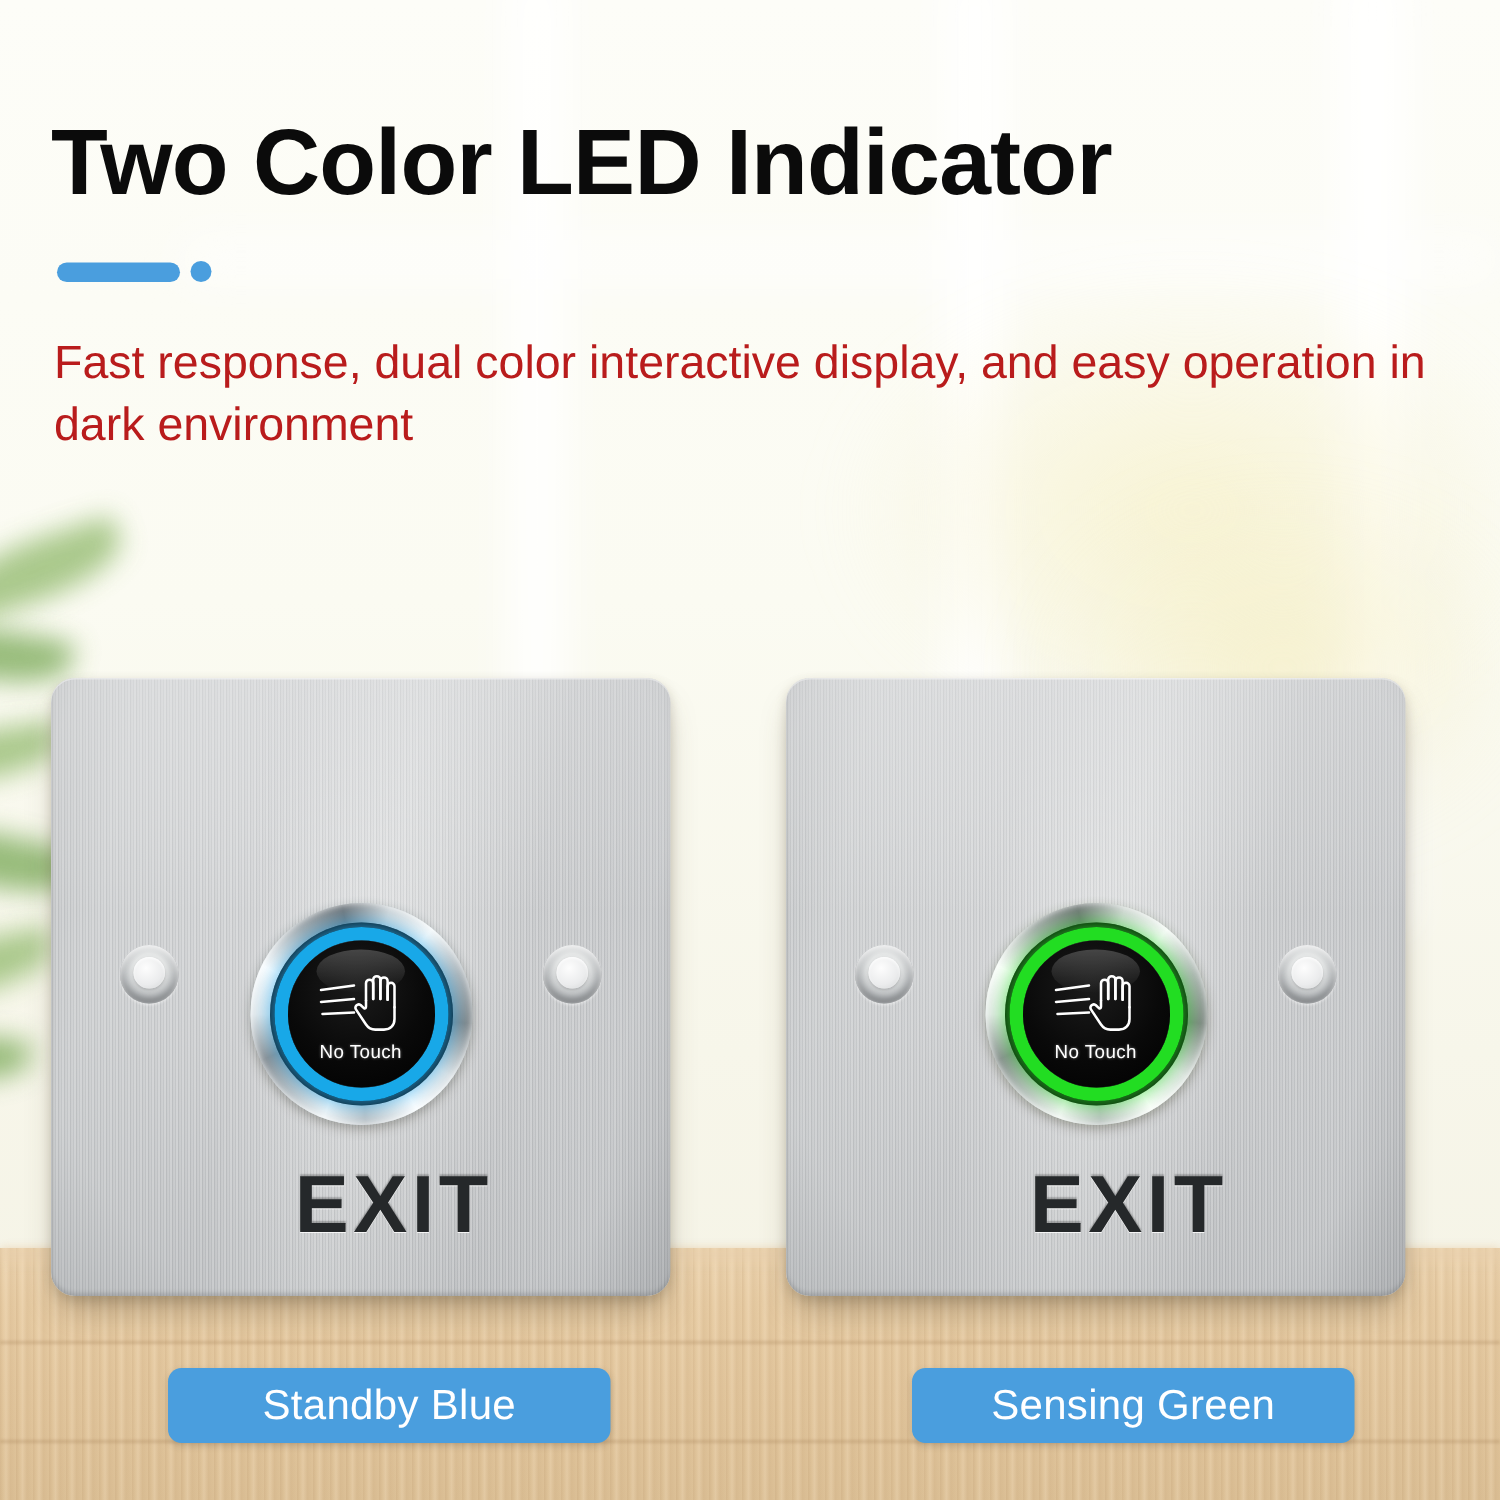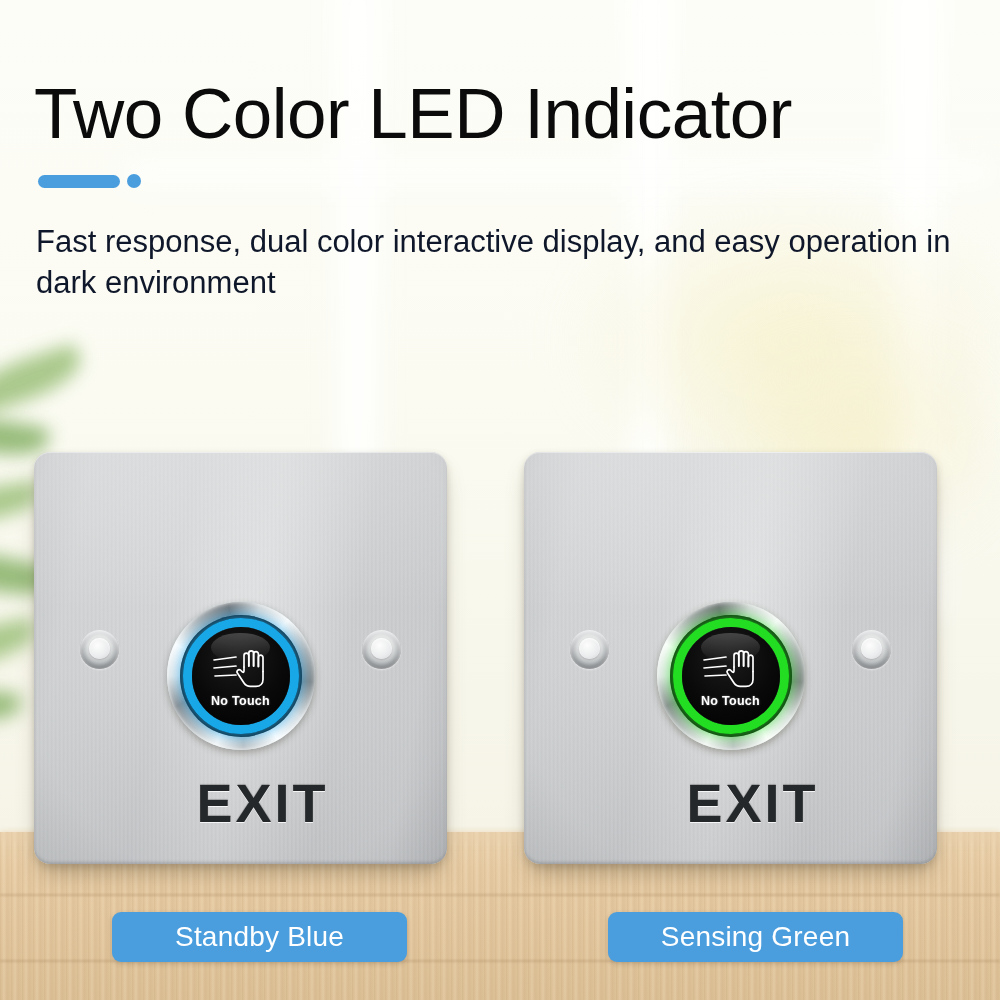--- a/index.html
+++ b/index.html
@@ -87,22 +87,22 @@
     position: absolute; left: 0; right: 0; top: 0; height: 14px;
     background: linear-gradient(180deg, rgba(233,208,172,.9), rgba(233,208,172,0));
     filter: blur(3px);
   }
 
   
   .title {
     position: absolute;
     left: 34px;
     top: 78px;
-    font-size: 71px;
-    font-weight: 400;
+    font-size: 62px;
+    font-weight: 700;
     letter-spacing: -.5px;
     color: #0b0b0b;
     white-space: nowrap;
     line-height: 1;
   }
   .accent {
     position: absolute;
     left: 38px;
     top: 174px;
     display: flex;
@@ -117,21 +117,21 @@
     width: 14px; height: 14px;
     border-radius: 50%;
   }
   .subtitle {
     position: absolute;
     left: 36px;
     top: 222px;
     width: 930px;
     font-size: 31px;
     line-height: 1.32;
-    color: #0f172a;
+    color: #b91c1c;
     font-weight: 400;
   }
 
   
   .plate {
     position: absolute;
     width: 413px;
     height: 412px;
     border-radius: 16px;
     background:
@@ -235,21 +235,21 @@
     display: flex;
     flex-direction: column;
     align-items: center;
     justify-content: center;
     overflow: hidden;
   }
   .led-face svg { display: block; margin-top: 2px; }
   .no-touch {
     color: #fff;
     font-size: 12.5px;
-    font-weight: 700;
+    font-weight: 400;
     letter-spacing: .3px;
     margin-top: 3px;
     white-space: nowrap;
     text-shadow: 0 0 2px rgba(255,255,255,.45);
   }
   .gloss {
     position: absolute;
     left: 20%; top: 6%;
     width: 60%; height: 30%;
     border-radius: 50%;

